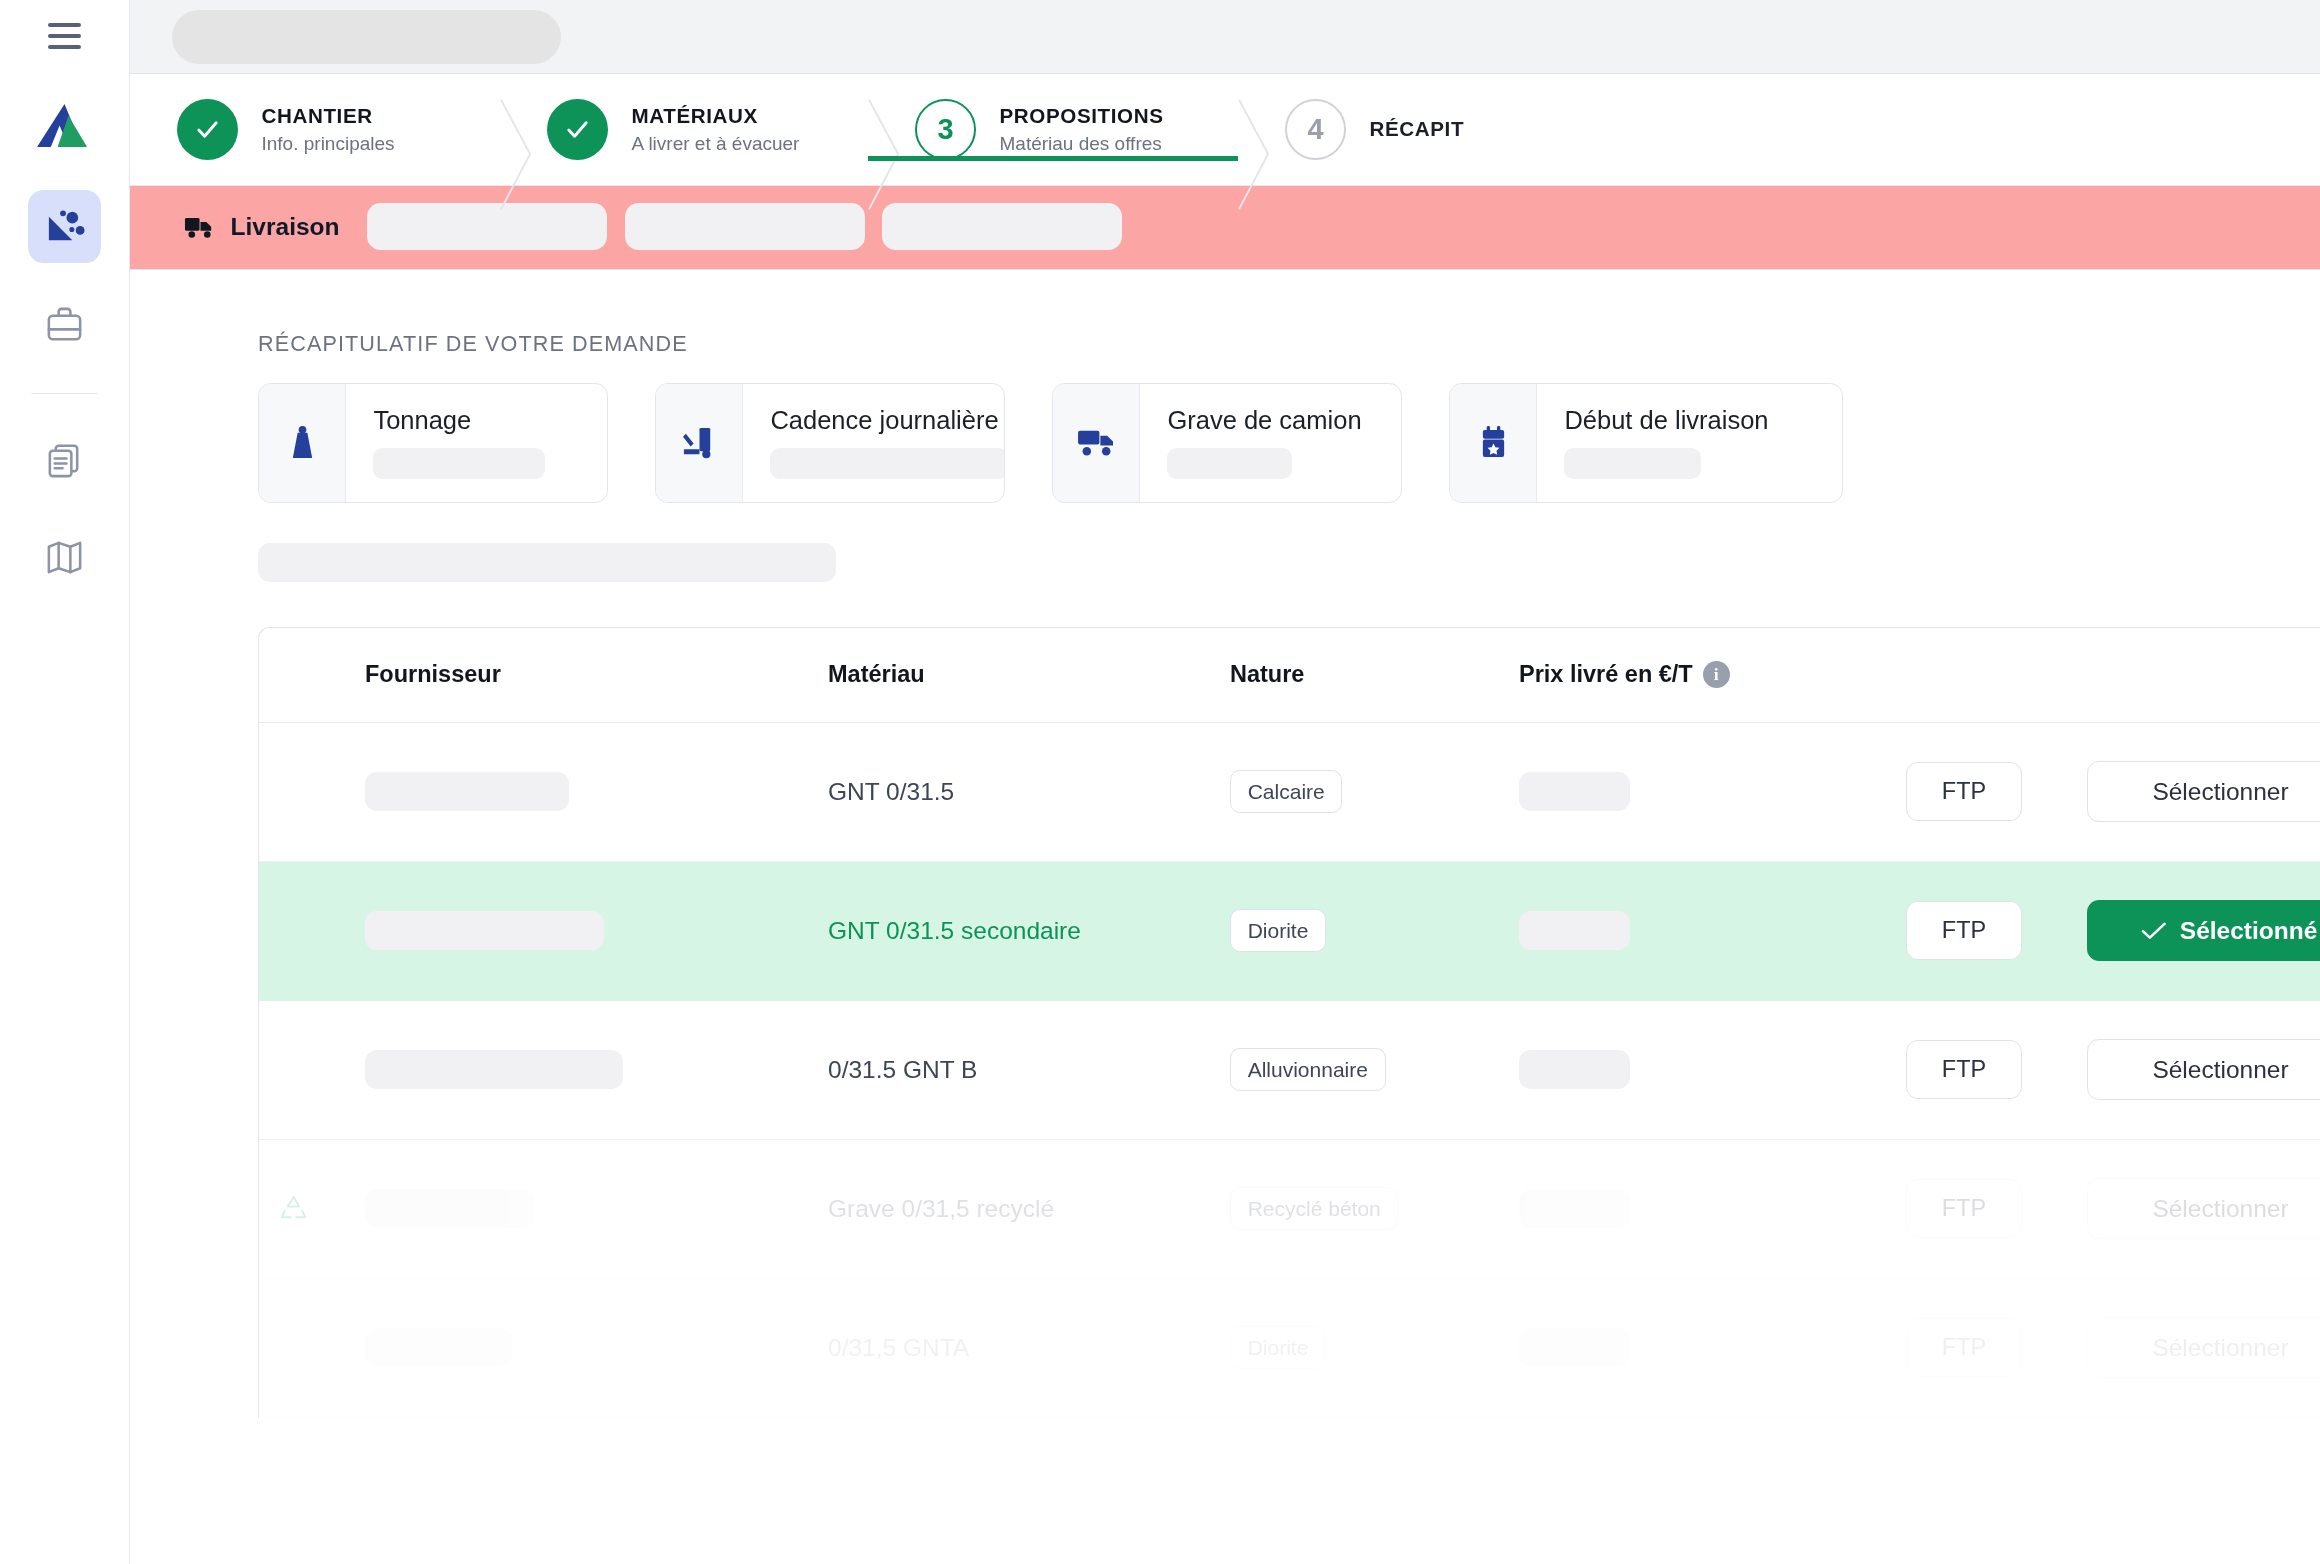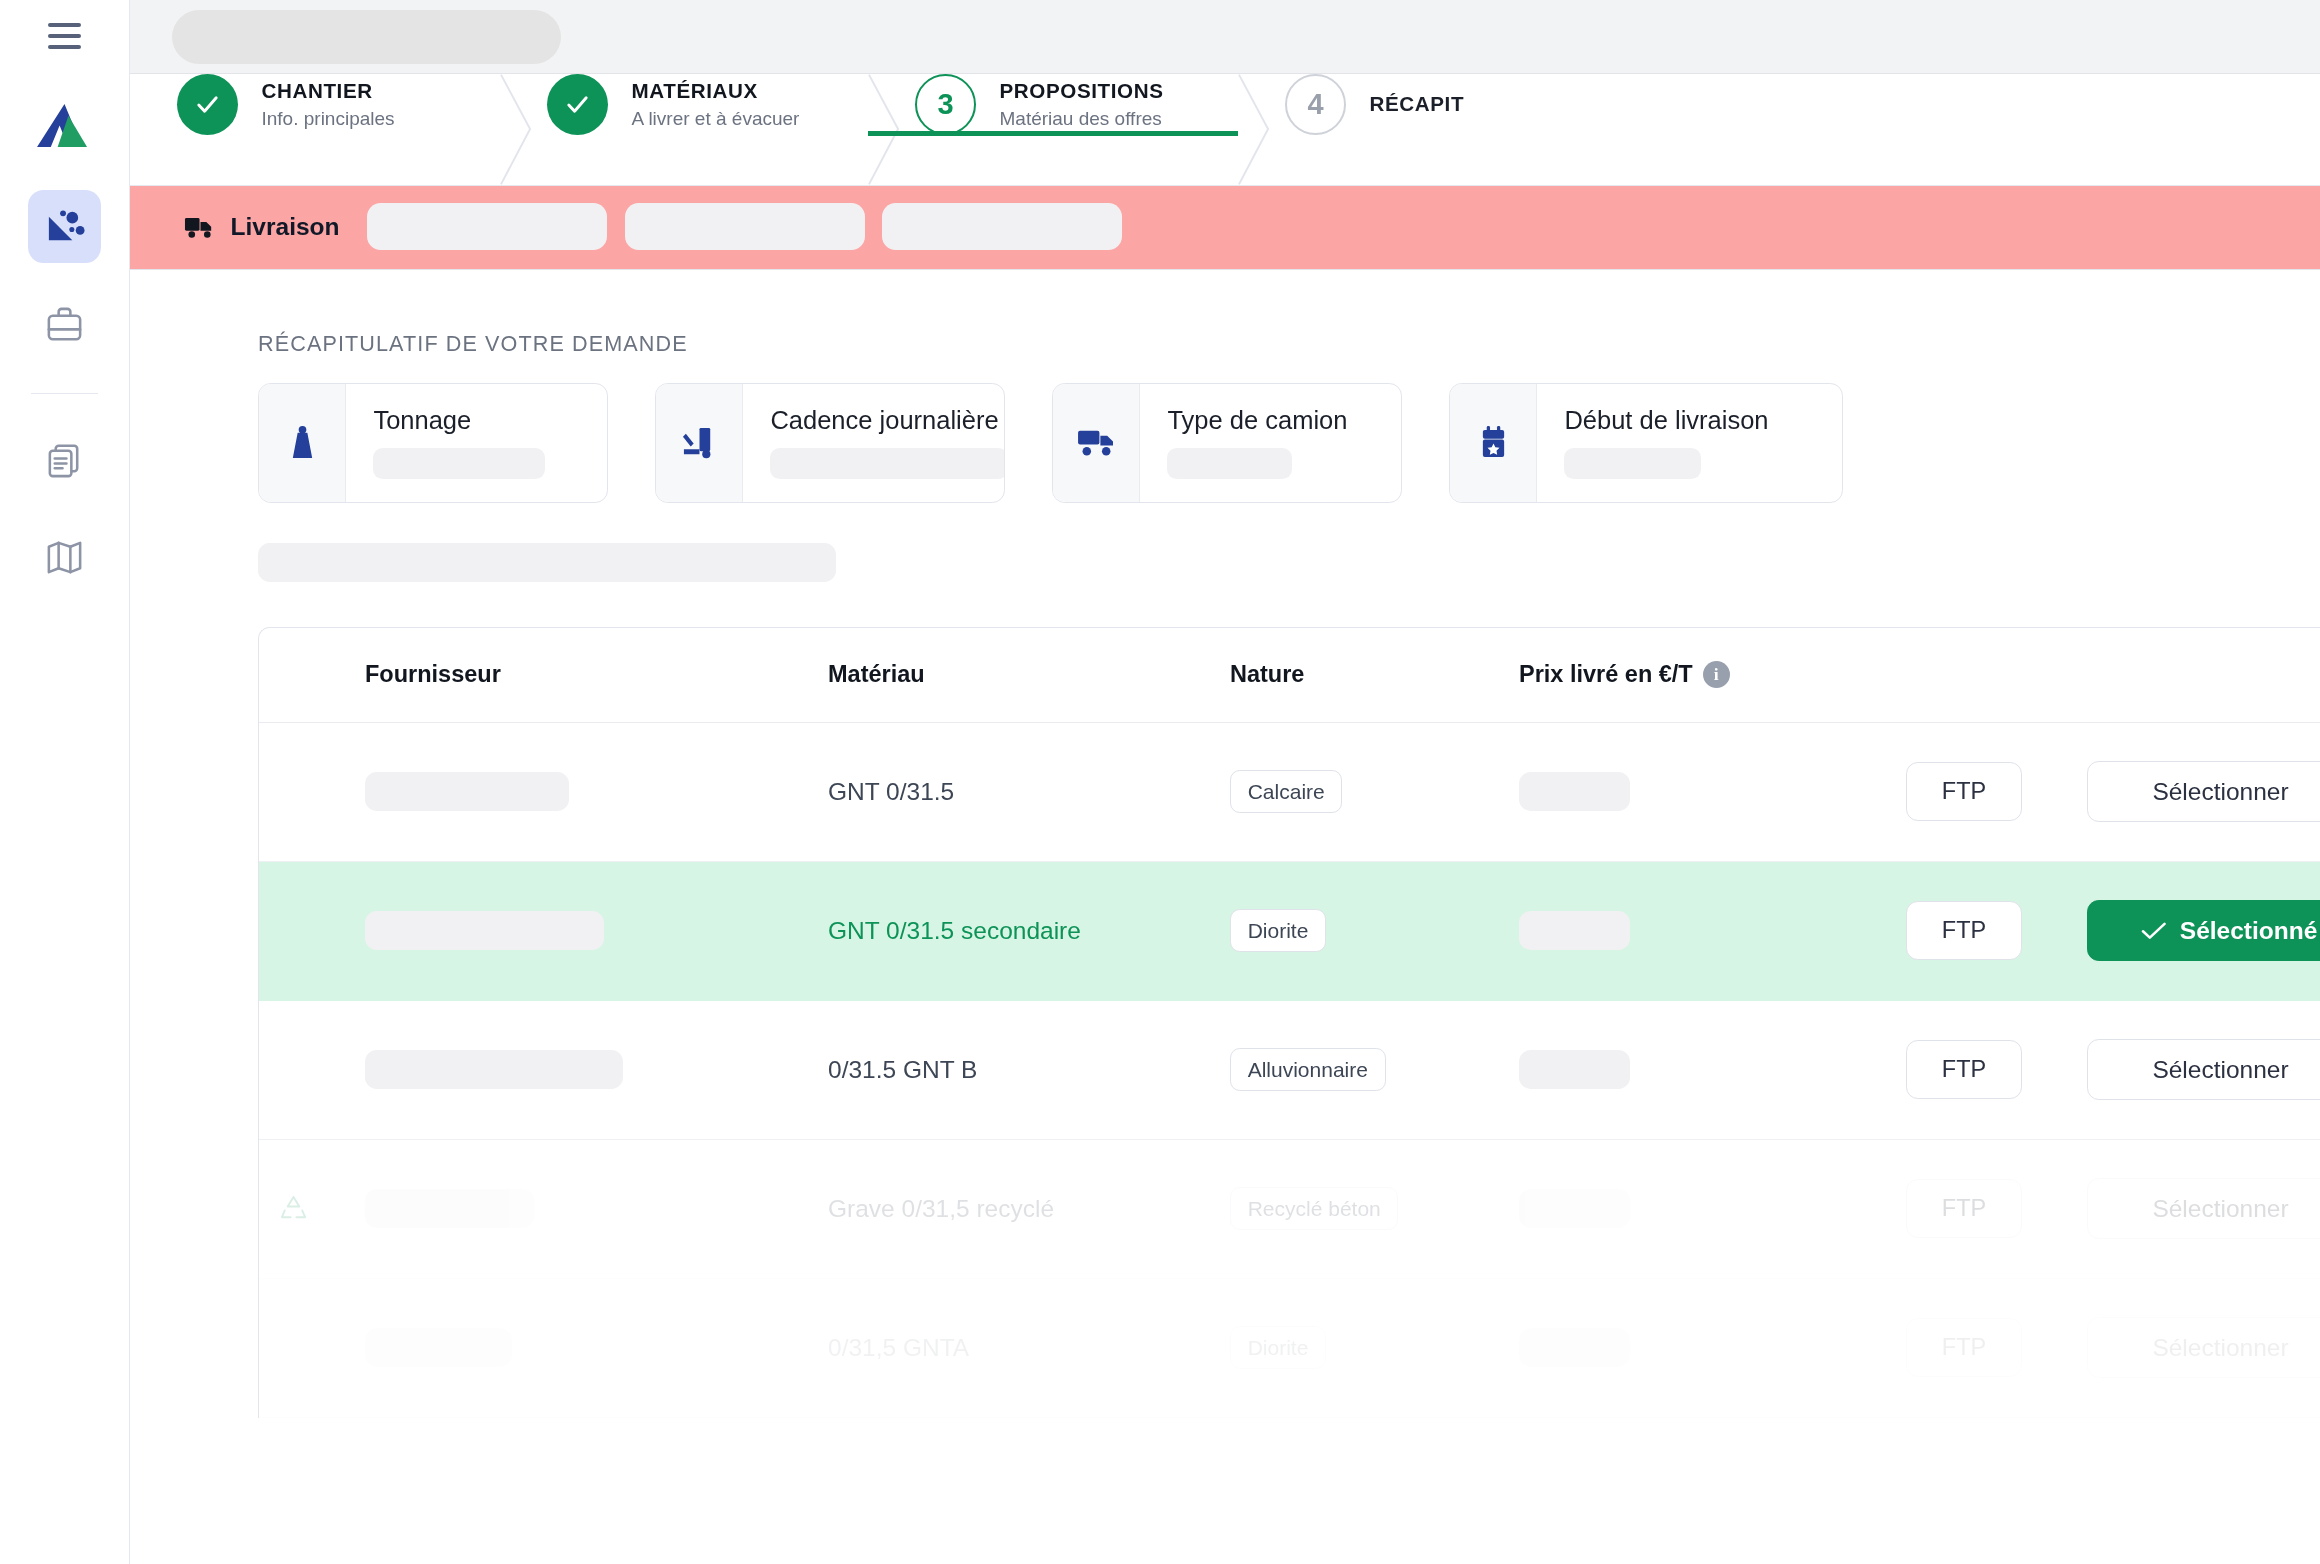--- a/index.html
+++ b/index.html
@@ -40,21 +40,21 @@
     height:74px;flex:0 0 74px;background:#f2f3f5;
     border-bottom:1px solid #e3e4ea;
     display:flex;align-items:center;padding-left:42px;box-sizing:border-box;
   }
   .skel{background:#e4e4e4;border-radius:979px;}
   .topbar .skel{width:389px;height:54px;}
 
   
   .stepper{
     height:111px;flex:0 0 111px;background:#ffffff;
-    display:flex;align-items:flex-start;position:relative;
+    display:flex;align-items:center;position:relative;
     border-bottom:1px solid #e6e8ef;
   }
   .step{
     display:flex;align-items:center;gap:23.5px;
     padding:0 0 0 47px;box-sizing:border-box;position:relative;
     flex:0 0 auto;
   }
   .step.s1{width:370px;}
   .step.s2{width:368px;}
   .step.s3{width:370px;}
@@ -357,21 +357,21 @@
         <div class="card c3">
           <div class="ic">
             <svg width="41" height="33" viewBox="0 0 42 34" fill="#24409a">
               <rect x="2" y="5" width="22" height="14" rx="2"></rect>
               <path d="M25 10 h7 l6 6 v4 h-13 z"></path>
               <circle cx="11" cy="26" r="4.4"></circle>
               <circle cx="31" cy="26" r="4.4"></circle>
             </svg>
           </div>
           <div class="bd">
-            <div class="lab">Type de camion</div>
+            <div class="lab">Grave de camion</div>
             <div class="val"></div>
           </div>
         </div>
 
         <div class="card c4">
           <div class="ic">
             <svg width="29" height="37" viewBox="0 0 30 38" fill="#24409a">
               <rect x="8" y="2" width="3.4" height="6" rx="1.4"></rect>
               <rect x="18.6" y="2" width="3.4" height="6" rx="1.4"></rect>
               <rect x="4" y="6" width="22" height="9" rx="2"></rect>

